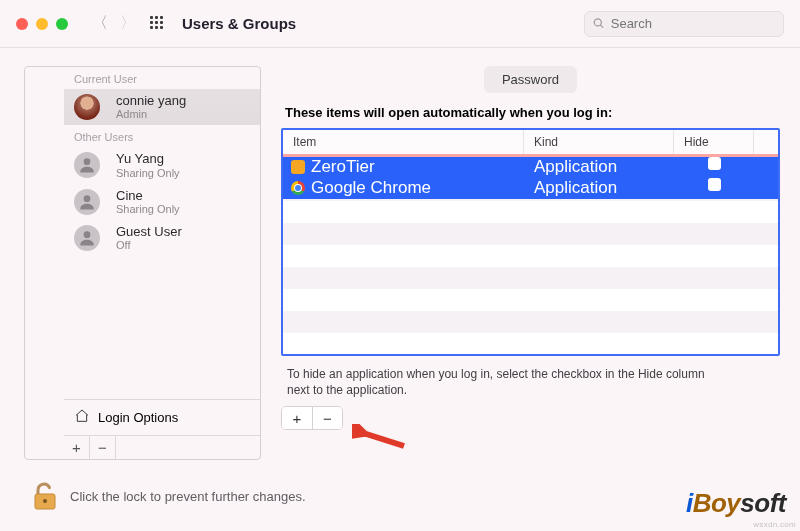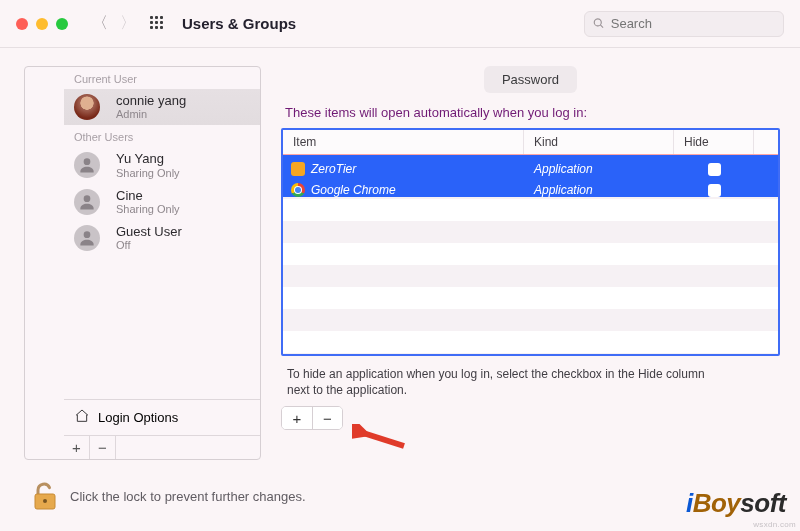--- a/index.html
+++ b/index.html
@@ -39,31 +39,31 @@
   .home-icon svg { width:16px; height:16px; fill:none; stroke:#3b3a3c; stroke-width:1.5; }
   .sb-footer { display:flex; align-items:center; border-top:1px solid #ded7db; height:24px; }
   .sb-footer button { width:26px; height:100%; background:none; border:none; border-right:1px solid #ded7db; font-size:15px; color:#555; cursor:pointer; }
 
   
   .content { flex:1; display:flex; flex-direction:column; }
   .tabs { display:flex; justify-content:center; margin-bottom:12px; }
   .seg { display:flex; background:#efe9ec; border-radius:6px; padding:2px; }
   .seg button { border:none; background:transparent; padding:4px 16px; font-size:13px; color:#3a3a3c; border-radius:5px; cursor:pointer; }
   .seg button.active { background:#fff; box-shadow:0 0 2px rgba(0,0,0,.15); }
-  .desc { font-size:13px; color:#701a75; margin:0 4px 8px; }
+  .desc { font-size:13px; color:#000000; margin:0 4px 8px;font-weight:bold; }
 
   .table-wrap { border:2px solid #3f6cf6; border-radius:2px; background:#fff; height:228px; display:flex; flex-direction:column; overflow:hidden; }
-  .thead { display:flex; font-size:12px; color:#433f45; border-bottom:1px solid #fca5a5; background:#fdfbfc; }
+  .thead { display:flex; font-size:12px; color:#433f45; border-bottom:3px solid #fca5a5; background:#fdfbfc; }
   .thead > div { padding:5px 10px; border-right:1px solid #e9e3e7; }
   .col-item { flex: 1 1 auto; }
   .col-kind { width:150px; }
   .col-hide { width:80px; text-align:left; }
   .col-end { width:24px; border-right:none !important; }
   .tbody { flex:1; background:repeating-linear-gradient(#fff 0 22px,#f6f1f4 22px 44px); }
-  .trow { display:flex; align-items:flex-end; height:21px; background:#2a62f9; color:#fff; font-size:12px;font-style:italic; }
+  .trow { display:flex; align-items:flex-start; height:21px; background:#2a62f9; color:#fff; font-size:17px; }
   .trow .col-item { display:flex; align-items:center; gap:6px; padding-left:8px; }
   .app-icon { width:14px; height:14px; border-radius:3px; display:inline-block; }
   .app-icon.zt { background:#f5a623; }
   .app-icon.gc { background: conic-gradient(#ea4335 0 120deg,#34a853 120deg 240deg,#fbbc05 240deg 360deg); border-radius:50%; position:relative; }
   .app-icon.gc::after { content:""; position:absolute; inset:3px; background:#fff; border-radius:50%; }
   .app-icon.gc::before { content:""; position:absolute; inset:4px; background:#4285f4; border-radius:50%; z-index:1;}
   .trow .col-kind { padding-left:10px; }
   .trow .col-hide { display:flex; justify-content:center; }
   .chk { width:13px; height:13px; background:#fff; border-radius:3px; }
 

